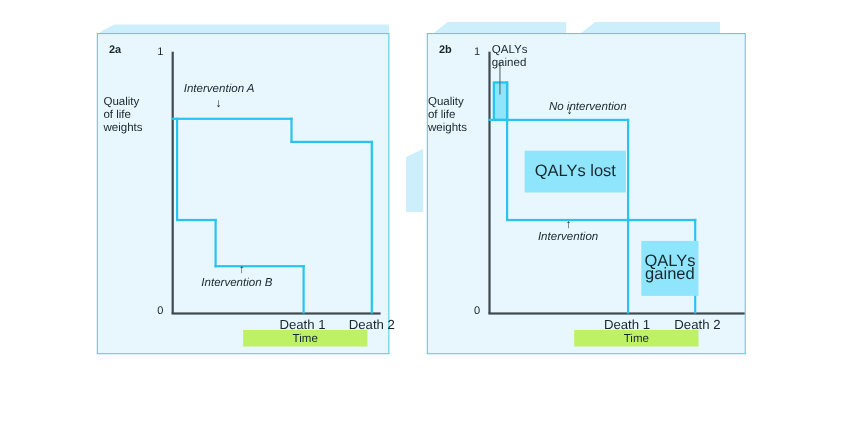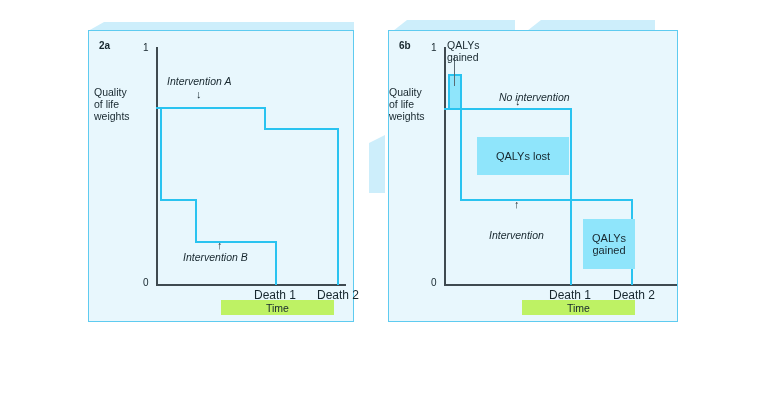--- a/index.html
+++ b/index.html
@@ -35,21 +35,21 @@
 
   .ylabel{position:absolute;font-size:10.5px;color:#17272e;line-height:12px;}
 
   
   .seg-h{position:absolute;height:2px;background:#29c3f0;}
   .seg-v{position:absolute;width:2px;background:#29c3f0;}
 
   
   .block{position:absolute;background:#8fe5fb;display:flex;align-items:center;
          justify-content:center;text-align:center;
-         font-size:11px;color:#17272e;line-height:12px;}
+         font-size:15px;color:#17272e;line-height:12px;}
 
   
   .annot{position:absolute;font-style:italic;font-size:10.5px;color:#17272e;white-space:nowrap;}
   .arrow{position:absolute;color:#17272e;font-size:11px;line-height:1;}
 
   .axlabel{position:absolute;font-size:12px;color:#17272e;white-space:nowrap;}
 
   .timebar{position:absolute;background:#bef264;display:flex;align-items:center;
            justify-content:center;font-size:10.5px;color:#17272e;}
 
@@ -105,21 +105,21 @@
     <div class="arrow" style="left:128px;top:209px;">↑</div>
 
     <div class="axlabel" style="left:165px;top:257px;">Death 1</div>
     <div class="axlabel" style="left:228px;top:257px;">Death 2</div>
   </div>
 
   <div class="timebar" style="left:221px;top:300px;width:113px;height:15px;">Time</div>
 
   <div class="panel" id="panel-2b">
 
-    <div class="panel-id" style="left:10px;top:9px;">6b</div>
+    <div class="panel-id" style="left:10px;top:9px;">2b</div>
 
     <div class="axis-y" style="left:55px;top:16px;height:238px;"></div>
     <div class="tick-label" style="left:42px;top:11px;">1</div>
     <div class="tick-label" style="left:42px;top:246px;">0</div>
 
     <div class="axis-x" style="left:55px;top:253px;width:233px;"></div>
 
     <div class="ylabel" style="left:0px;top:55px;">
       <div>Quality</div>
       <div>of life</div>
@@ -143,21 +143,21 @@
     <div class="block" style="left:88px;top:106px;width:92px;height:38px;">QALYs lost</div>
 
     <div class="block" style="left:194px;top:188px;width:52px;height:50px;flex-direction:column;">
       <div>QALYs</div>
       <div>gained</div>
     </div>
 
     <div class="annot" style="left:94px;top:60px;margin-left:16px;">No intervention</div>
     <div class="arrow" style="left:126px;top:65px;">↓</div>
 
-    <div class="annot" style="left:100px;top:178px;margin-top:20px;">Intervention</div>
+    <div class="annot" style="left:100px;top:178px;">Intervention</div>
     <div class="arrow" style="left:125px;top:168px;">↑</div>
 
     <div class="axlabel" style="left:160px;top:257px;">Death 1</div>
     <div class="axlabel" style="left:224px;top:257px;">Death 2</div>
   </div>
 
   <div class="timebar" style="left:522px;top:300px;width:113px;height:15px;">Time</div>
 
 
 </div>

